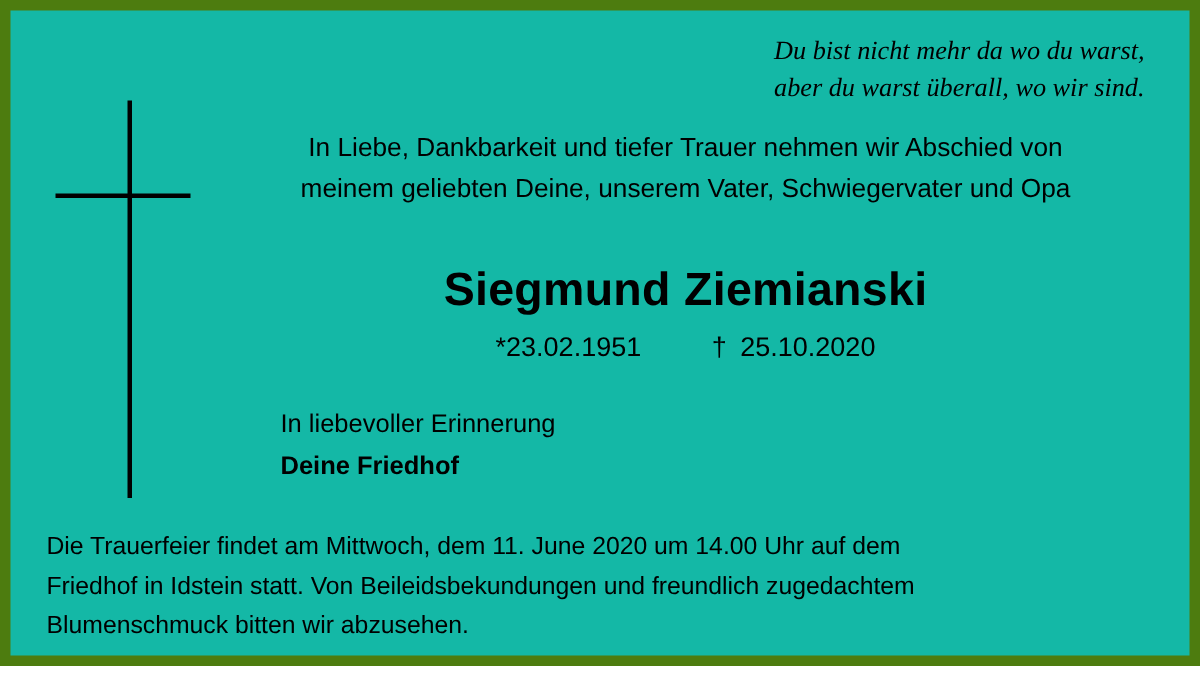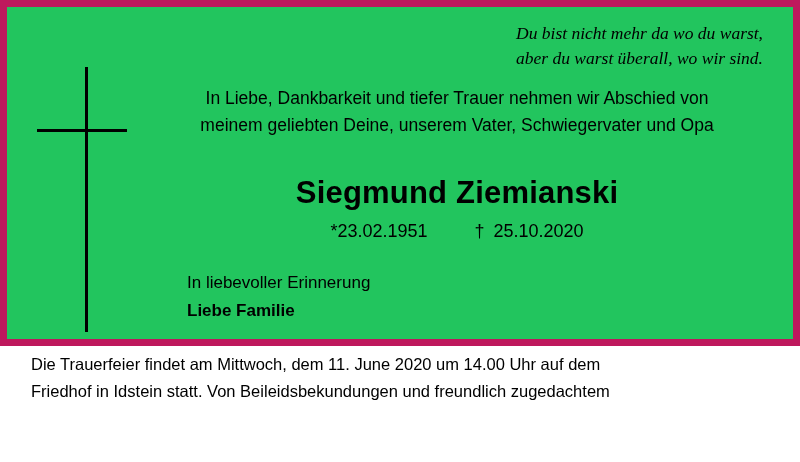--- a/index.html
+++ b/index.html
@@ -10,23 +10,23 @@
   body {
     width: 800px;
     height: 462px;
     font-family: "Liberation Sans", sans-serif;
     overflow: hidden;
   }
   #obituary-card {
     position: relative;
     box-sizing: border-box;
     width: 800px;
-    height: 346px;
-    background: #22c55e;
-    border: 7px solid #be185d;
+    height: 444px;
+    background: #14b8a6;
+    border: 7px solid #4d7c0f;
     padding: 0;
   }
   .inner {
     position: relative;
     width: 100%;
     height: 100%;
     box-sizing: border-box;
   }
 
   
@@ -165,22 +165,23 @@
     <div class="name">Siegmund Ziemianski</div>
 
     <div class="dates">
       <span class="birth">*23.02.1951</span>
       <span class="dagger">†</span>
       <span class="death">25.10.2020</span>
     </div>
 
     <div class="closing">
       <span class="memory">In liebevoller Erinnerung</span>
-      <span class="family">Liebe Familie</span>
+      <span class="family">Deine Friedhof</span>
     </div>
 
     <div class="details">
       <span class="line">Die Trauerfeier findet am Mittwoch, dem 11. June 2020 um 14.00 Uhr auf dem</span>
       <span class="line">Friedhof in Idstein statt. Von Beileidsbekundungen und freundlich zugedachtem</span>
+      <span class="line">Blumenschmuck bitten wir abzusehen.</span>
     </div>
 
   </div>
 </div>
 
 </body></html>

